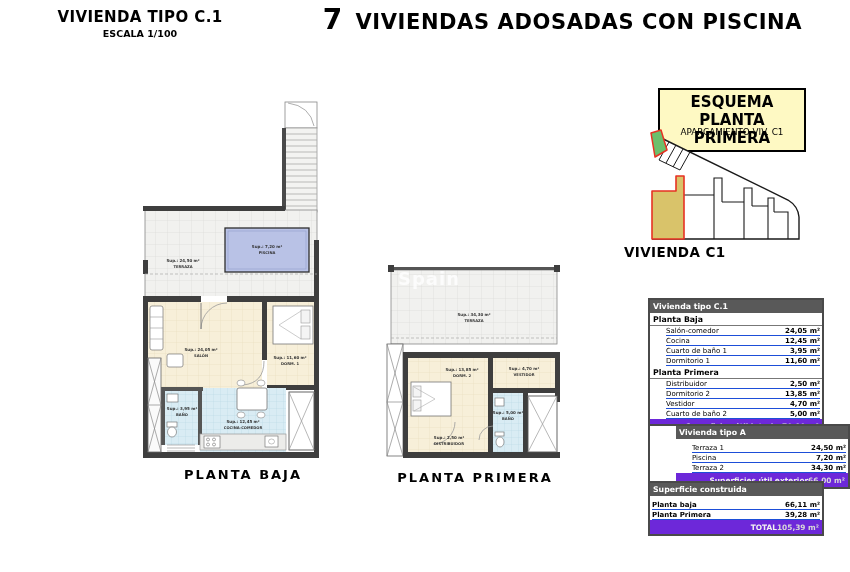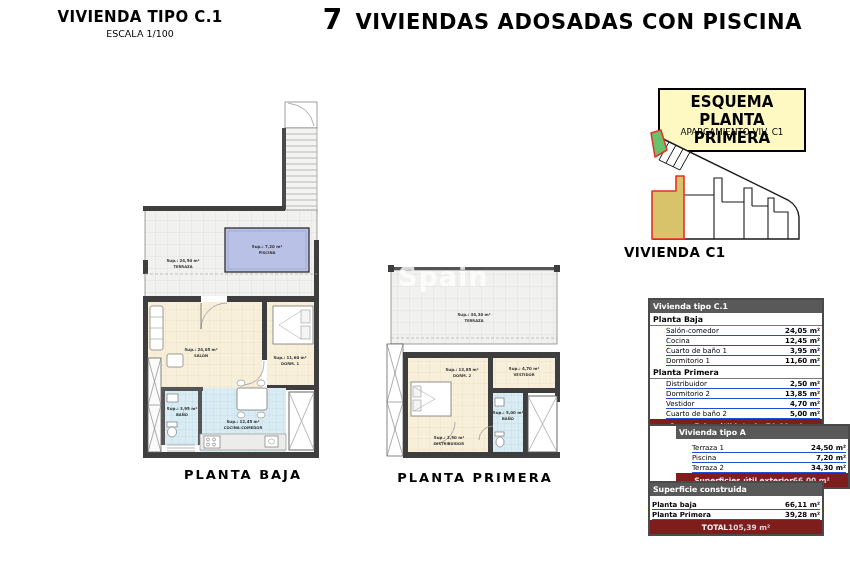--- a/index.html
+++ b/index.html
@@ -2,28 +2,28 @@
 <html><head>
 <meta charset="utf-8">
 <style>
   html,body{margin:0;padding:0;background:#ffffff;}
   .canvas{position:relative;width:850px;height:572px;background:#fff;
           font-family:"DejaVu Sans","Liberation Sans",sans-serif;overflow:hidden;color:#000;border-radius:20px;}
 
   
   .hdr-left{position:absolute;left:35px;top:8px;width:210px;text-align:center;}
   .hdr-left .t{font-size:15px;font-weight:bold;letter-spacing:.4px;}
-  .hdr-left .s{font-size:9.5px;font-weight:normal;margin-top:2px;}
+  .hdr-left .s{font-size:9.5px;font-weight:bold;margin-top:2px;}
   .main-title{position:absolute;left:310px;top:3px;width:505px;text-align:center;
               font-weight:bold;white-space:nowrap;}
   .main-title .num{font-size:28px;letter-spacing:.5px;}
   .main-title .txt{font-size:21px;letter-spacing:.6px;margin-left:7px;}
 
   
-  .watermark{position:absolute;left:398px;top:261px;font-size:27px;font-weight:bold;
+  .watermark{position:absolute;left:398px;top:268px;font-size:18px;font-weight:bold;
              color:rgba(255,255,255,.78);letter-spacing:1px;pointer-events:none;}
 
   
   .esq-box{position:absolute;left:658px;top:88px;width:144px;border:2px solid #000;
            text-align:center;font-size:15px;font-weight:bold;padding:3px 0;background:#fef9c3;}
   .parking-label{position:absolute;left:652px;top:127px;width:160px;text-align:center;
                  font-size:8.8px;font-weight:normal;}
   .esq-svg{position:absolute;left:648px;top:127px;}
   .viv-c1{position:absolute;left:624px;top:244px;font-size:13.5px;font-weight:bold;letter-spacing:.4px;}
 
@@ -43,21 +43,21 @@
   
   .area-table{position:absolute;left:648px;width:172px;border:2px solid #4a4a4a;background:#fff;}
   .t1{top:298px;} .t2{top:424px;padding-left:26px;} .t3{top:481px;}
   .tb-head{background:#595959;color:#fff;font-weight:bold;font-size:7.8px;padding:2px 3px;}
   .tb-sec{font-weight:bold;font-size:7.8px;padding:2px 3px 1px 3px;border-bottom:1px solid #777;}
   .tb-row{display:flex;justify-content:space-between;font-size:7px;margin:0 2px 0 16px;
           border-bottom:1px solid #1d4ed8;padding:1px 0 0 0;}
   .tb-row .v{font-weight:bold;}
   .t3 .tb-row{margin-left:2px;font-weight:bold;}
   .tb-gap{height:4px;}
-  .tb-foot{background:#7f1d1d;color:#f0f0f0;display:flex;justify-content:center;
+  .tb-foot{background:#6d28d9;color:#f0f0f0;display:flex;justify-content:flex-end;
            font-size:7.4px;font-weight:bold;padding:2.5px 3px;}
   .tb-foot .v{color:#d8d8d8;}
 </style>
 </head>
 <body>
 
 <div class="canvas">
 
   <div class="hdr-left">
     <div class="t">VIVIENDA TIPO C.1</div>

